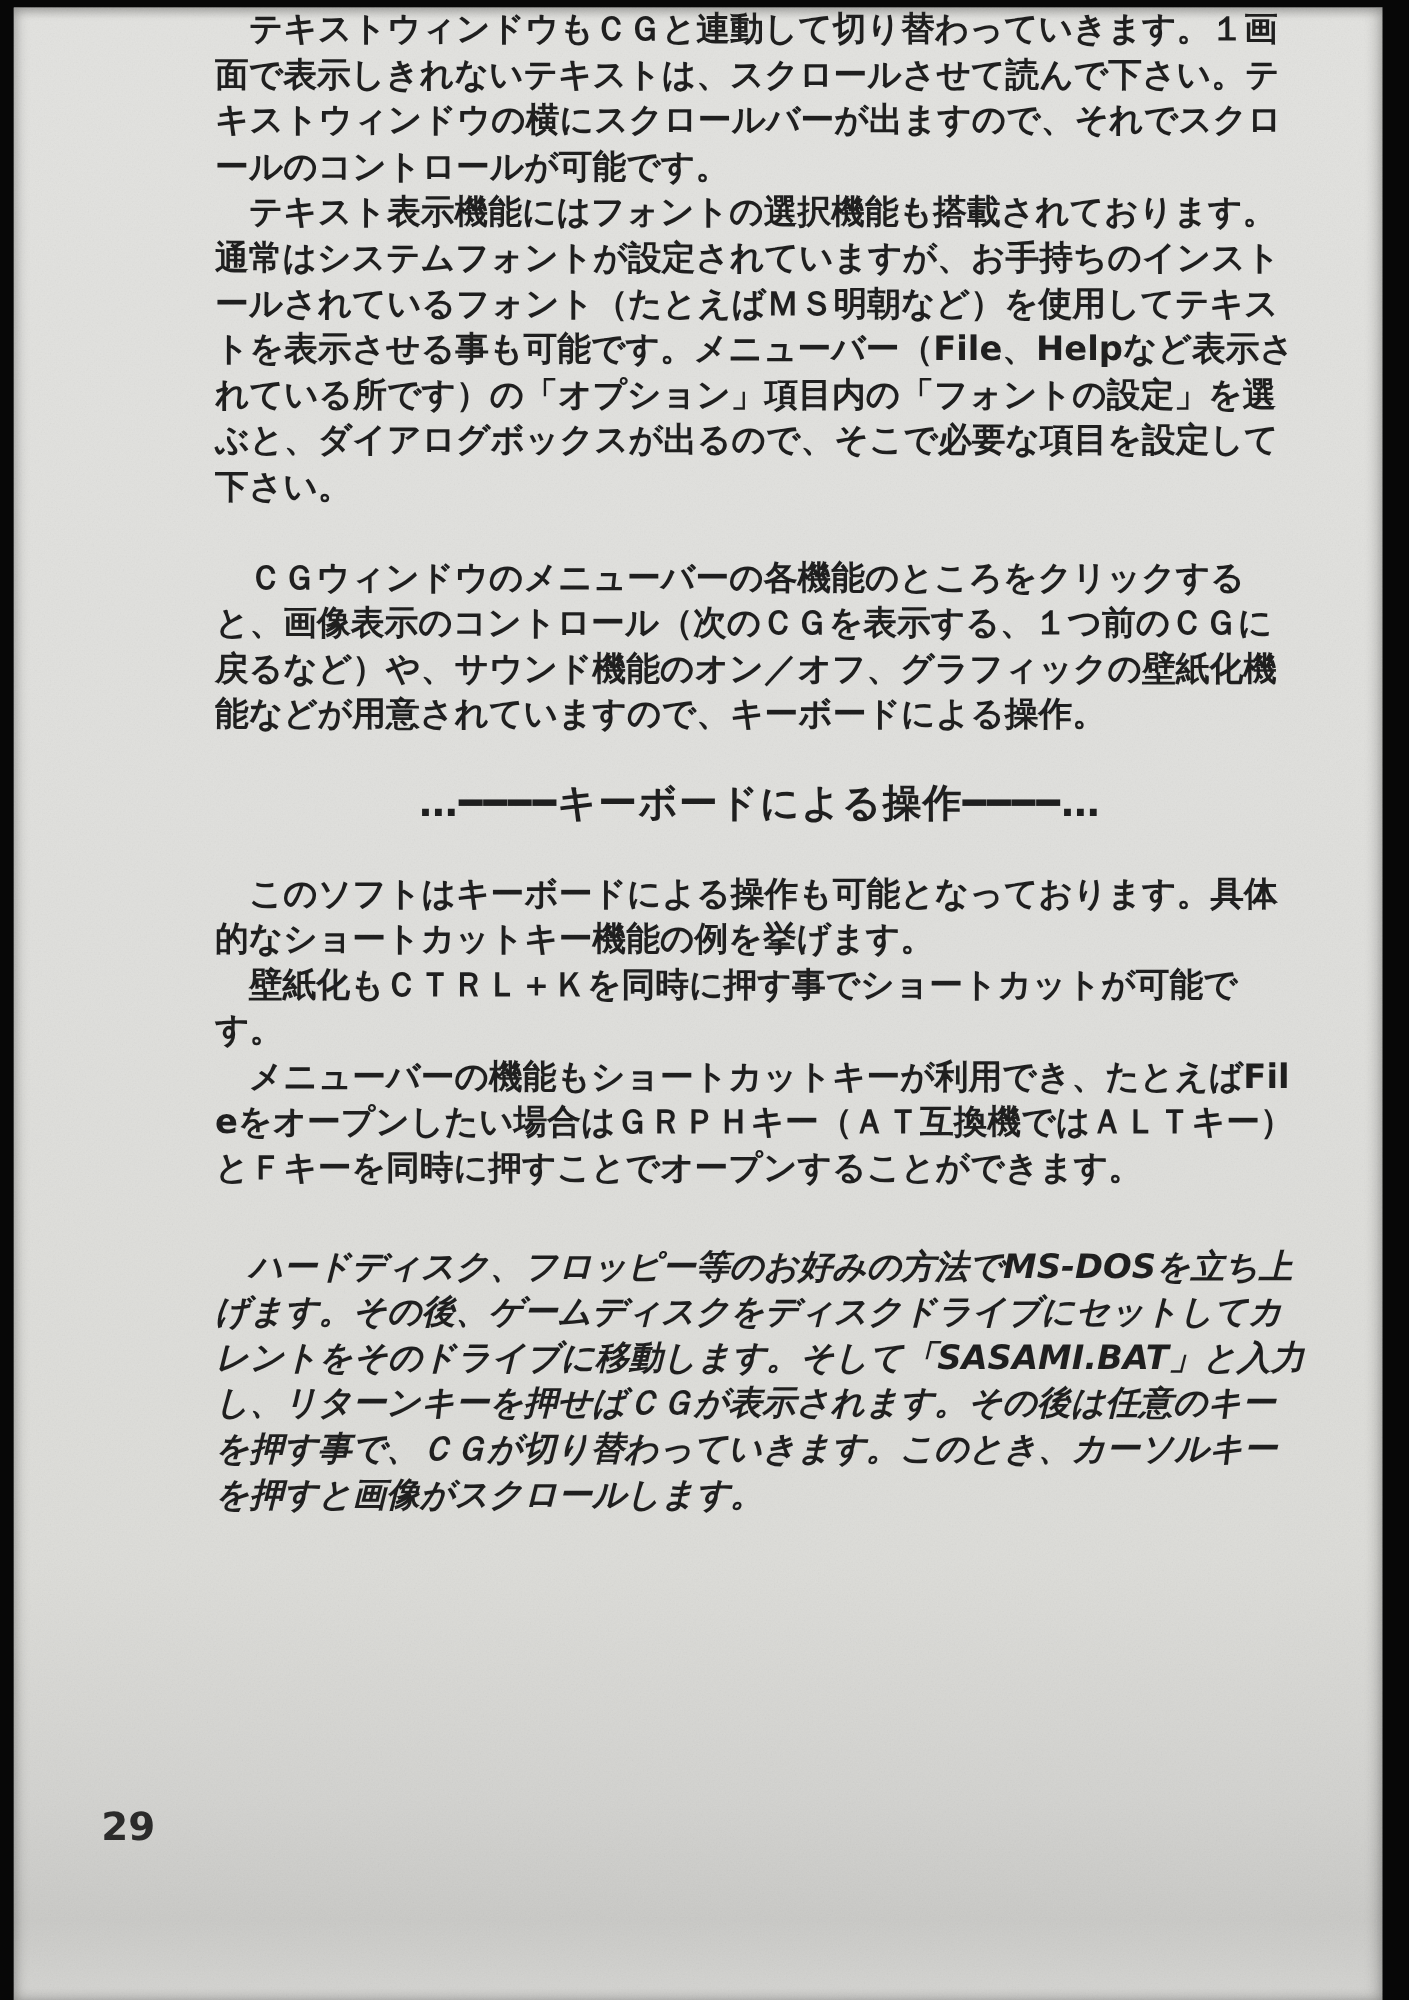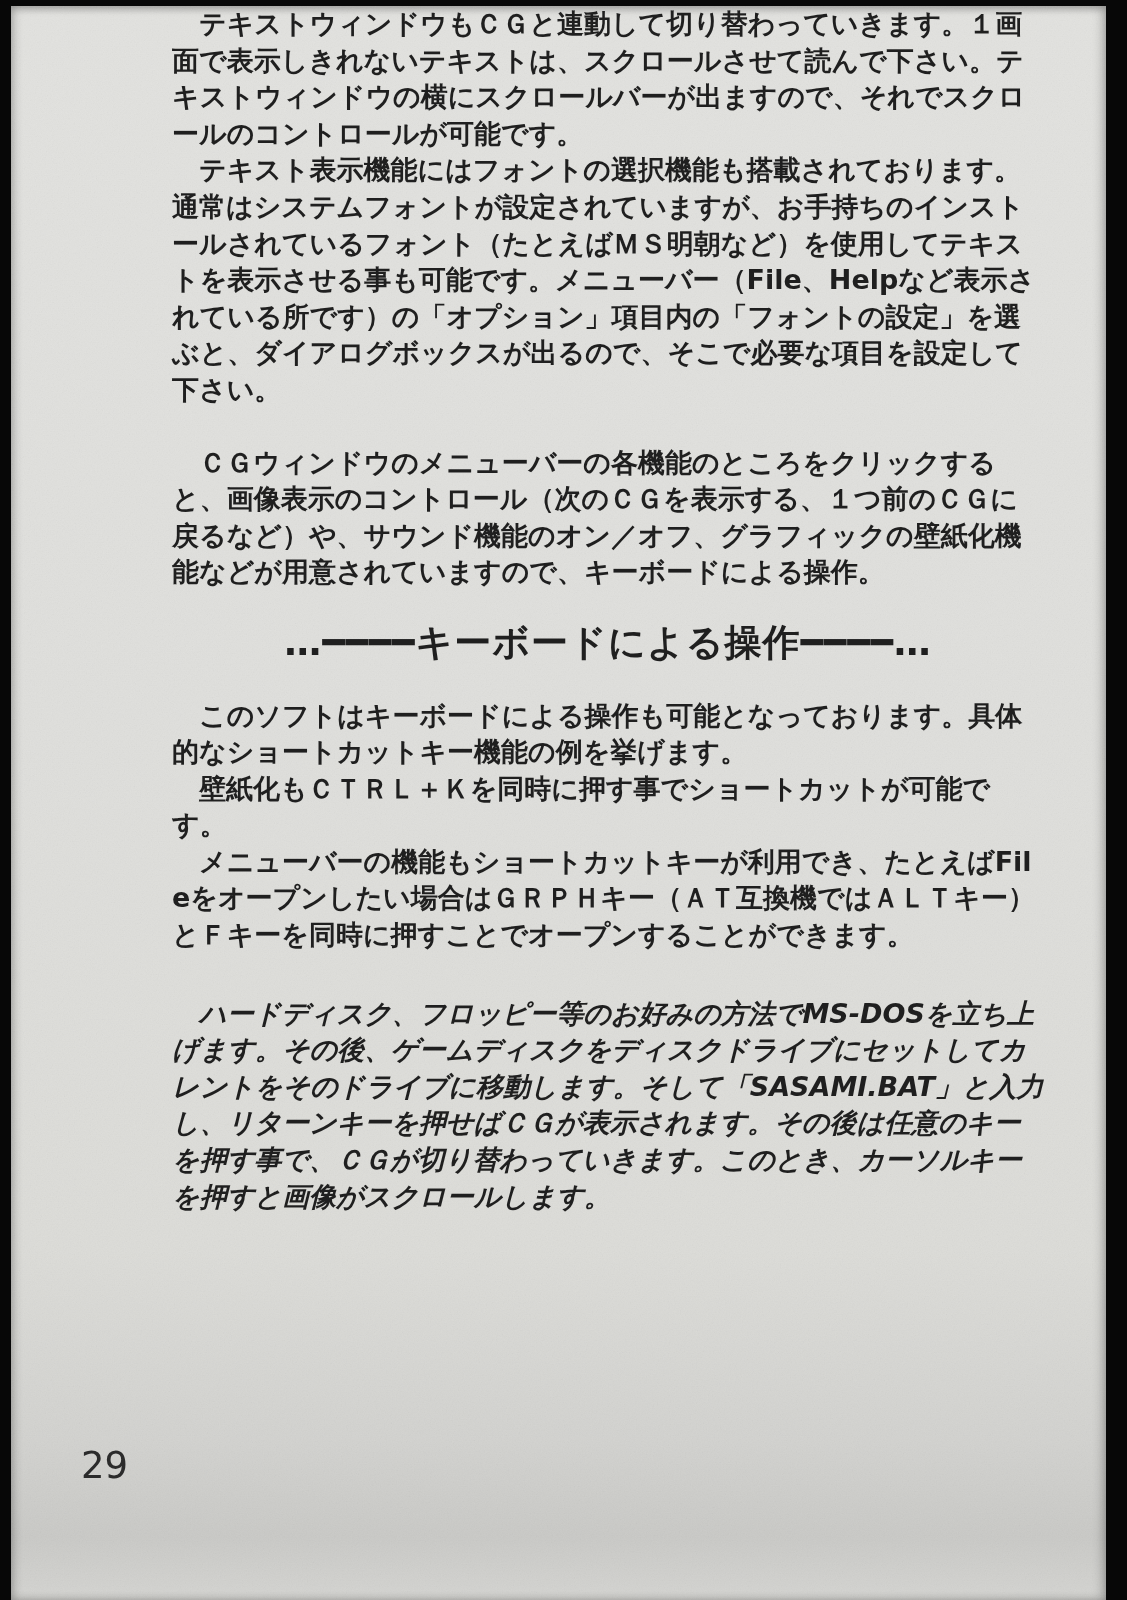--- a/index.html
+++ b/index.html
@@ -35,34 +35,34 @@
     line-height: 36.6px;
     color: #1f1f1f;
     font-weight: 600;
     word-break: break-all;
     z-index: 2;
     margin-left: 40px;
   }
   .para { margin: 0; }
   .heading {
     margin: 0;
-    font-size: 37px;
+    font-size: 31px;
     font-weight: 600;
     text-align: center;
     letter-spacing: 1px;
   }
   .mt26 { margin-top: 26px; }
   .mt34 { margin-top: 34px; }
   .mt36 { margin-top: 36px; }
   .mt42 { margin-top: 42px; font-style: italic; }
   .page-number {
     position: absolute;
     left: 70px; top: 1438px;
-    font-size: 37px;
-    font-weight: 400;
+    font-size: 31px;
+    font-weight: 700;
     color: #2b2b2b;
     z-index: 2;
   }
 </style>
 </head>
 <body>
 
 <div>
   <div class="paper">
 

